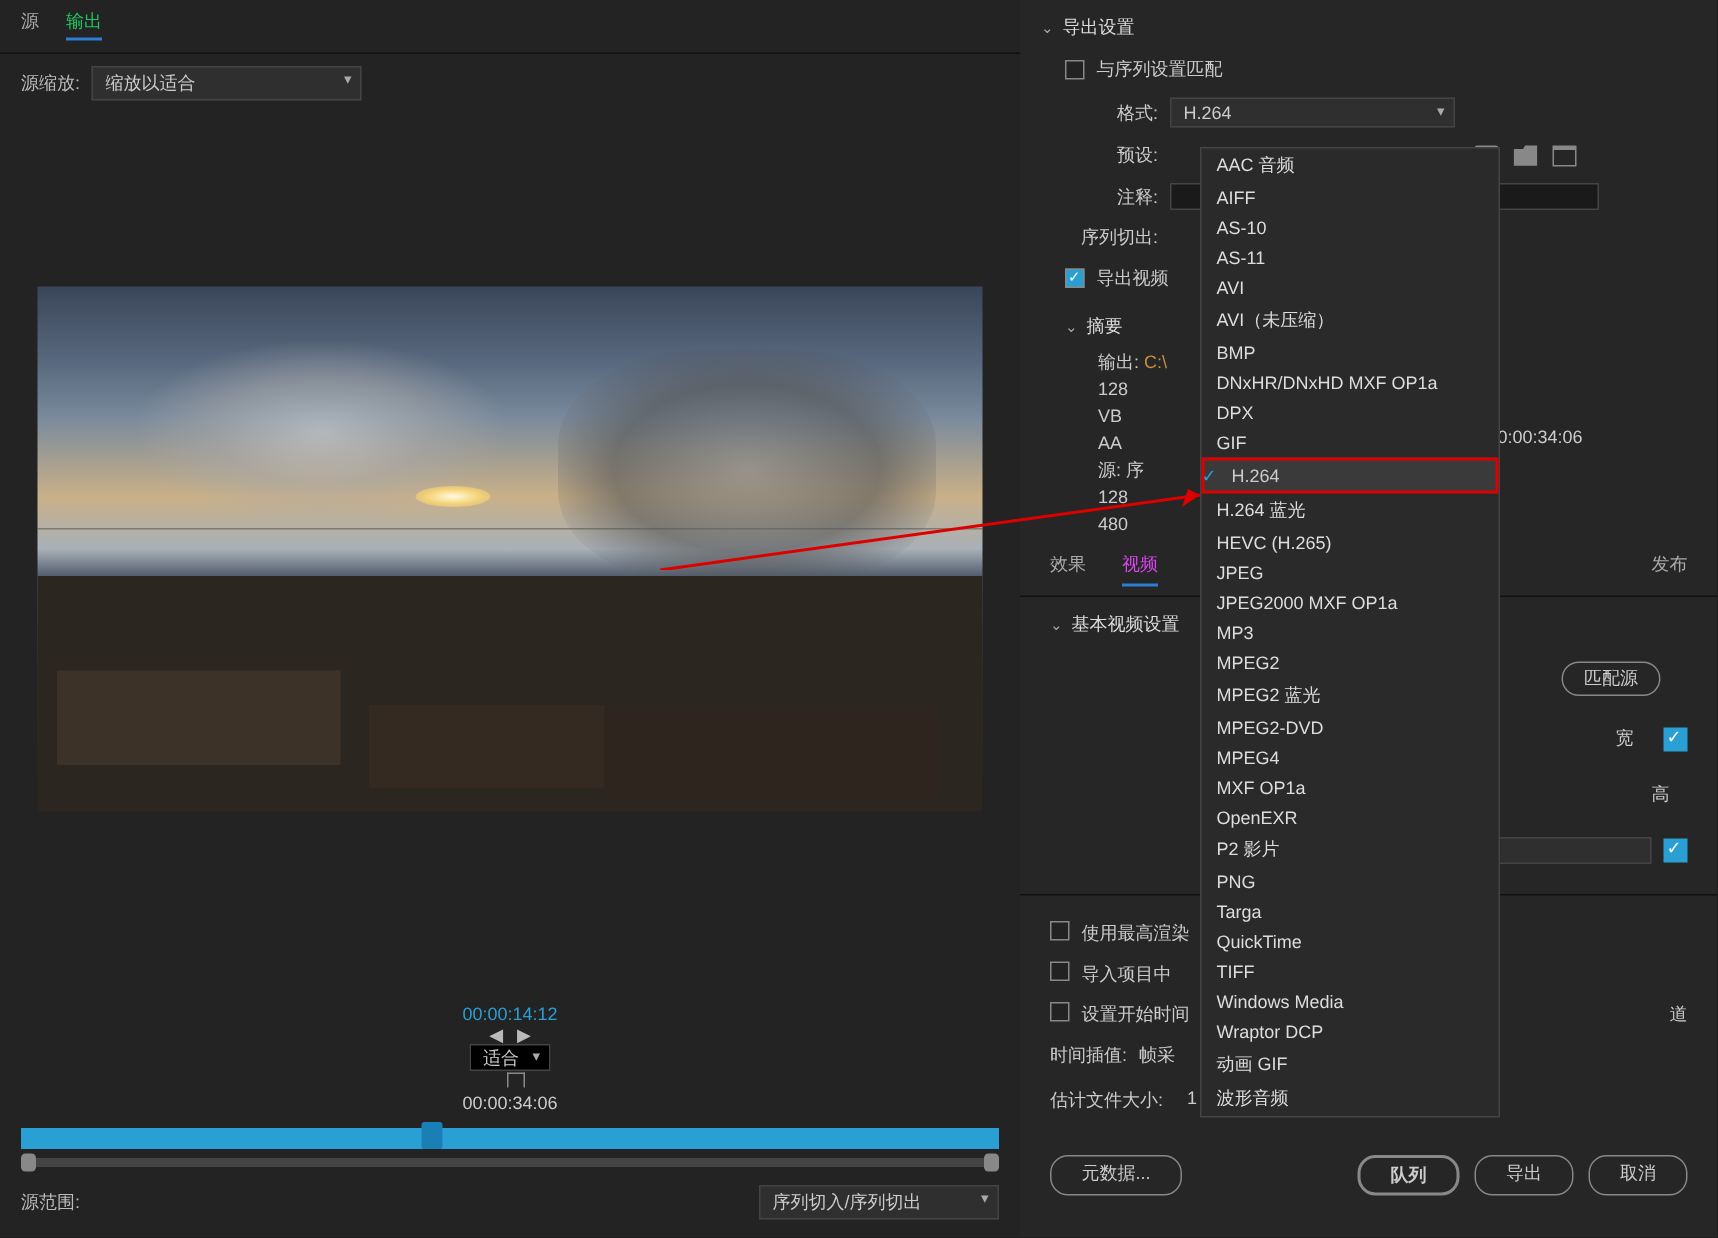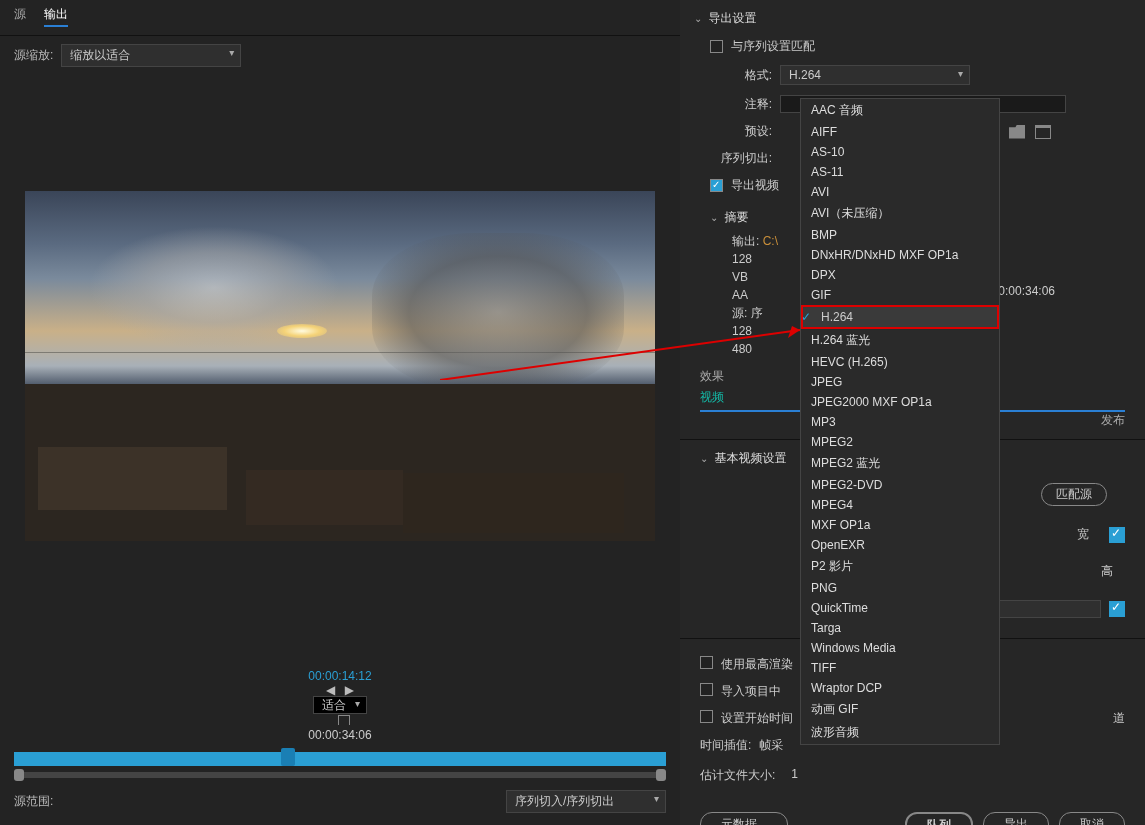--- a/index.html
+++ b/index.html
@@ -1,21 +1,21 @@
 <!DOCTYPE html>
 <html><head>
 <meta charset="utf-8">
 <style>
 * { margin: 0; padding: 0; box-sizing: border-box; font-family: "Microsoft YaHei", Arial, sans-serif; font-size: 12px; color: #ccc; }
 body { background: #1e1e1e; width: 1145px; height: 825px; display: flex; }
 .left-panel { width: 680px; height: 100%; background: #232323; display: flex; flex-direction: column; position: relative; }
 .right-panel { flex: 1; background: #262626; display: flex; flex-direction: column; position: relative; }
 .tab-bar { display: flex; gap: 18px; padding: 6px 14px 8px; border-bottom: 1px solid #111; }
 .tab { color: #aaa; cursor: pointer; padding-bottom: 2px; }
-.tab.active { color: #ffffff; border-bottom: 2px solid #2a7fd4; }
+.tab.active { color: #22c55e; border-bottom: 2px solid #2a7fd4; }
 .src-scale-row { display: flex; align-items: center; gap: 8px; padding: 8px 14px; }
 .label { color: #bbb; }
 .dropdown { background: #2f2f2f; border: 1px solid #444; padding: 2px 22px 2px 8px; position: relative; min-width: 180px; cursor: pointer; }
 .dropdown::after { content: "▾"; position: absolute; right: 6px; top: 2px; color: #aaa; font-size: 10px; }
 .preview-area { flex: 1; display: flex; align-items: center; justify-content: center; background: #232323; padding: 0 24px; }
 .preview-img { width: 630px; height: 350px; background: linear-gradient(to bottom, #3a4558 0%, #5a6a80 15%, #7a8a9c 25%, #c9b088 40%, #a8b0b8 50%, #556070 55%, #3a342c 75%, #2a241c 100%); position: relative; overflow: hidden; }
 .preview-img::before { content: ""; position: absolute; top: 46%; left: 0; right: 0; height: 1px; background: rgba(0,0,0,0.3); }
 .cloud1 { position:absolute; top:10%; left:10%; width:40%; height:35%; background: radial-gradient(ellipse, #ddd 0%, #aaa 40%, transparent 70%); border-radius: 50%; opacity:.5; }
 .cloud2 { position:absolute; top:12%; right:5%; width:40%; height:45%; background: radial-gradient(ellipse, #888 0%, #555 50%, transparent 80%); border-radius: 40%; opacity:.6; }
 .sun { position:absolute; top:38%; left:40%; width:50px; height:14px; background: radial-gradient(ellipse, #fffbe0, #f5d378, transparent); border-radius:50%; }
@@ -55,23 +55,23 @@
 .dd-item.selected span { margin-left: 8px; }
 .icon-row { display:flex; gap:10px; padding-left:5px; }
 .icon { width:16px; height:14px; display:inline-block; cursor:pointer; }
 .icon-save { border: 1px solid #888; border-radius:2px; position: relative; }
 .icon-save::after { content:"↓"; position:absolute; left:3px; top:-1px; color:#888; font-size:11px; }
 .icon-folder { background:#888; clip-path: polygon(0 20%, 40% 20%, 50% 0, 100% 0, 100% 100%, 0 100%); }
 .icon-trash { border:1px solid #888; border-top:3px solid #888; }
 .comment-box { background:#1a1a1a; border:1px solid #444; width:286px; height:18px; }
 .summary-body { padding-left: 52px; color:#ddd; font-size:11px; line-height:1.5; }
 .summary-body .orange { color:#c98f3a; }
-.right-tabs { display:flex; padding:10px 20px 6px; border-bottom:1px solid #111;flex-direction:column; }
+.right-tabs { display:flex; gap:24px; padding:10px 20px 6px; border-bottom:1px solid #111; }
 .rtab { color:#aaa; cursor:pointer; padding-bottom:4px; }
-.rtab.active { color:#14b8a6; border-bottom:2px solid #2a7fd4; }
+.rtab.active { color:#d946ef; border-bottom:2px solid #2a7fd4; }
 .basic-vid { padding:10px 20px; }
 .bv-row { display:flex; align-items:center; padding:10px 0; }
 .bv-row .bv-lab { flex:1; text-align:right; color:#ccc; padding-right:12px; }
 .match-btn { border:1px solid #888; border-radius:12px; padding:2px 14px; color:#ccc; cursor:pointer; margin-left:auto; margin-right: 18px; }
 .sq-check { width:16px; height:16px; background:#2a9fd4; position:relative; cursor:pointer; margin-left: 8px; }
 .sq-check::after { content:"✓"; color:#fff; position:absolute; left:2px; top:-1px; font-size:12px; }
 .fr-dd { background:#2f2f2f; border:1px solid #444; width:260px; height:18px; }
 .bottom-opts { padding: 12px 20px; border-top: 1px solid #111; }
 .bopt-row { display:flex; align-items:flex-start; gap:8px; padding:5px 0; }
 .est-row { display:flex; gap:16px; padding:8px 0; }
@@ -144,31 +144,31 @@
   <div class="indent">
     <div class="row">
       <span class="checkbox"></span>
       <span>与序列设置匹配</span>
     </div>
     <div class="row">
       <span class="lab">格式:</span>
       <div class="format-dd"><span>H.264</span></div>
     </div>
     <div class="row">
-      <span class="lab">注释:</span>
-      <div class="comment-box"></div>
-    </div>
-    <div class="row">
       <span class="lab">预设:</span>
       <div style="width:190px"></div>
       <div class="icon-row">
         <span class="icon icon-save"></span>
         <span class="icon icon-folder"></span>
         <span class="icon icon-trash"></span>
       </div>
+    </div>
+    <div class="row">
+      <span class="lab">注释:</span>
+      <div class="comment-box"></div>
     </div>
     <div class="row">
       <span class="lab">序列切出:</span>
     </div>
     <div class="row">
       <span class="checkbox checked"></span>
       <span>导出视频</span>
     </div>
   </div>
 
@@ -271,24 +271,24 @@
     <div class="dd-item">JPEG2000 MXF OP1a</div>
     <div class="dd-item">MP3</div>
     <div class="dd-item">MPEG2</div>
     <div class="dd-item">MPEG2 蓝光</div>
     <div class="dd-item">MPEG2-DVD</div>
     <div class="dd-item">MPEG4</div>
     <div class="dd-item">MXF OP1a</div>
     <div class="dd-item">OpenEXR</div>
     <div class="dd-item">P2 影片</div>
     <div class="dd-item">PNG</div>
+    <div class="dd-item">Targa</div>
     <div class="dd-item">QuickTime</div>
-    <div class="dd-item">Targa</div>
+    <div class="dd-item">TIFF</div>
     <div class="dd-item">Windows Media</div>
-    <div class="dd-item">TIFF</div>
     <div class="dd-item">Wraptor DCP</div>
     <div class="dd-item">动画 GIF</div>
     <div class="dd-item">波形音频</div>
   </div>
 
 <svg class="arrow-annotation" viewBox="0 0 400 60">
   <line class="arrow-line" x1="0" y1="60" x2="360" y2="10"></line>
   <polygon class="arrow-head" points="360,10 348,18 352,6"></polygon>
 </svg>
 

